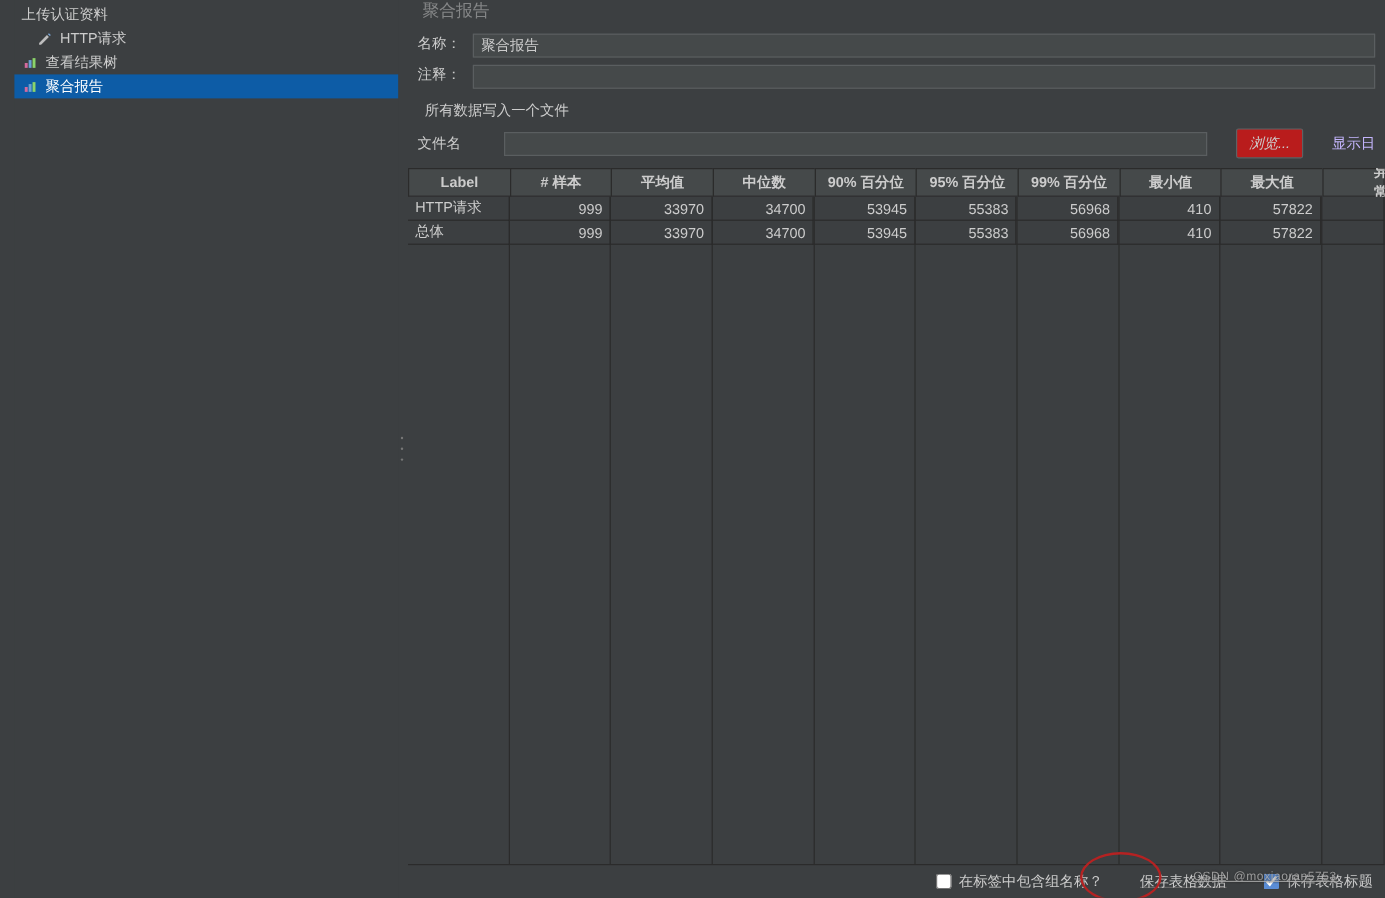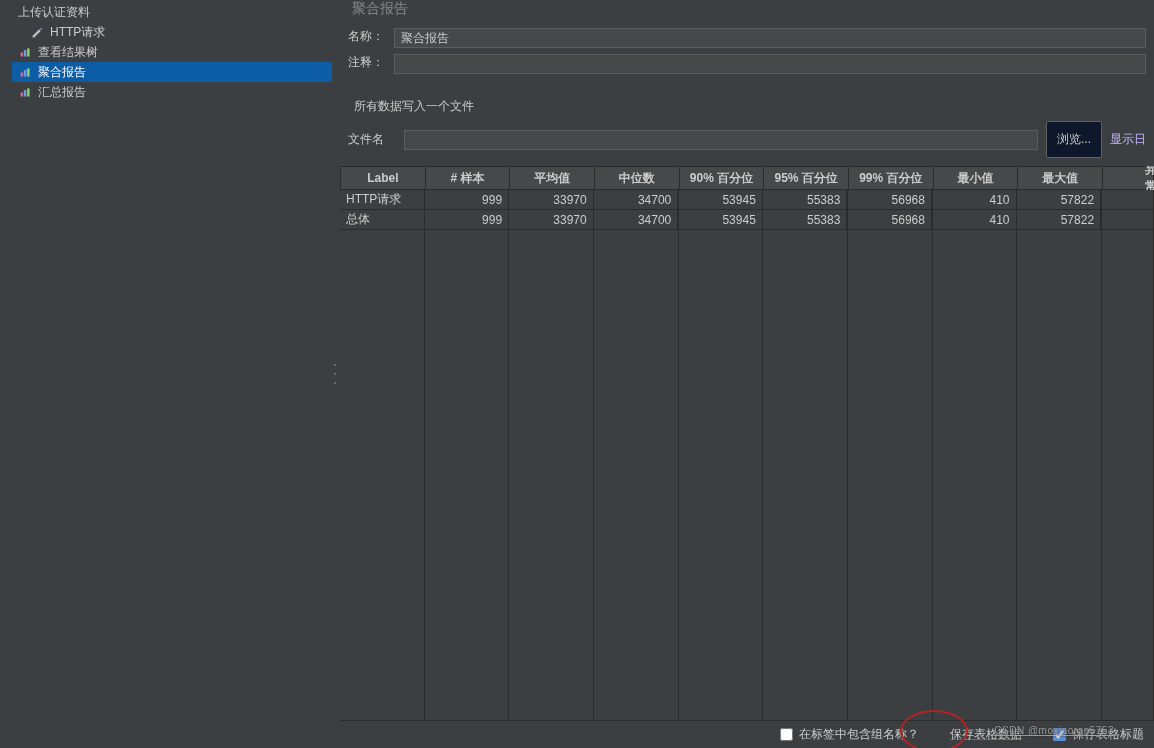--- a/index.html
+++ b/index.html
@@ -15,25 +15,25 @@
   .splitter { width: 8px; background: #3c3f41; display: flex; align-items: center; justify-content: center; cursor: col-resize; }
   .splitter-dots { width: 4px; height: 20px; display: flex; flex-direction: column; justify-content: space-between; }
   .splitter-dots span { width: 2px; height: 2px; background: #777; border-radius: 50%; }
   .main { flex: 1; display: flex; flex-direction: column; min-width: 0; }
   .header-cut { padding: 0 10px 4px 10px; }
   .header-title { font-size: 14px; color: #ccc; margin-left: 2px; margin-bottom: 2px; opacity: .5; }
   .form-rows { padding: 4px 8px 0 8px; }
   .form-row { display: flex; align-items: flex-start; gap: 8px; margin-bottom: 6px; }
   .form-label { width: 38px; text-align: left; color: #ccc; }
   .text-input { flex: 1; height: 20px; background: #45494a; border: 1px solid #5a5e60; color: #ccc; padding: 0 6px; font-size: 12px; }
-  .file-section { margin-top: 16px; padding: 0 8px 2px 8px; }
+  .file-section { margin-top: 2px; padding: 0 8px 2px 8px; }
   .file-title { font-size: 12px; margin: 2px 0 6px 6px; color: #ccc; }
-  .file-row { display: flex; align-items: center; gap: 8px; }
+  .file-row { display: flex; align-items: center; gap: 24px; }
   .file-label { width: 48px; color: #ccc; }
-  .browse-btn { height: 37px; padding: 0 10px; background: #0f172a; border: 1px solid #5e6264; color: #ccc; font-size: 12px; cursor: pointer; border-radius: 2px; }
+  .browse-btn { height: 25px; padding: 0 10px; background: #b91c1c; border: 1px solid #5e6264; color: #ccc; font-size: 12px; cursor: pointer; border-radius: 2px; font-style: italic; }
   .trailing-label { color: #c4b5fd; white-space: nowrap; }
   .table-wrap { flex: 1; margin-top: 6px; overflow: hidden; display: flex; flex-direction: column; }
   .thead { display: flex; background: #3c3f41; }
   .th { border: 1px solid #2b2b2b; border-right: none; height: 24px; display: flex; align-items: center; justify-content: center; color: #ccc; font-size: 12px; background: #45494a; font-weight: bold; }
   .th:last-child { border-right: 1px solid #2b2b2b; }
   .tbody { flex: 1; background: #3c3f41; position: relative; }
   .tr { display: flex; height: 20px; }
   .td { border-right: 1px solid #2b2b2b; border-bottom: 1px solid #2b2b2b; height: 20px; display: flex; align-items: center; padding: 0 6px; font-size: 12px; }
   .td.text { justify-content: flex-start; }
   .td.num { justify-content: flex-end; }
@@ -80,30 +80,20 @@
       </div>
       <div class="tree-item indent2 selected">
         <span class="ico">
           <svg viewBox="0 0 16 16" width="13" height="13">
               <rect x="2" y="8" width="3" height="5" fill="#d46a9e"></rect>
               <rect x="6" y="5" width="3" height="8" fill="#6aa0d4"></rect>
               <rect x="10" y="3" width="3" height="10" fill="#8bd46a"></rect>
             </svg>
         </span>
         <span>聚合报告</span>
-      </div>
-      <div class="tree-item indent2">
-        <span class="ico">
-          <svg viewBox="0 0 16 16" width="13" height="13">
-              <rect x="2" y="8" width="3" height="5" fill="#d46a9e"></rect>
-              <rect x="6" y="5" width="3" height="8" fill="#6aa0d4"></rect>
-              <rect x="10" y="3" width="3" height="10" fill="#8bd46a"></rect>
-            </svg>
-        </span>
-        <span>汇总报告</span>
       </div>
     </div>
   </div>
 
   <div class="splitter">
     <div class="splitter-dots">
         <span></span>
         <span></span>
         <span></span>
       </div>

